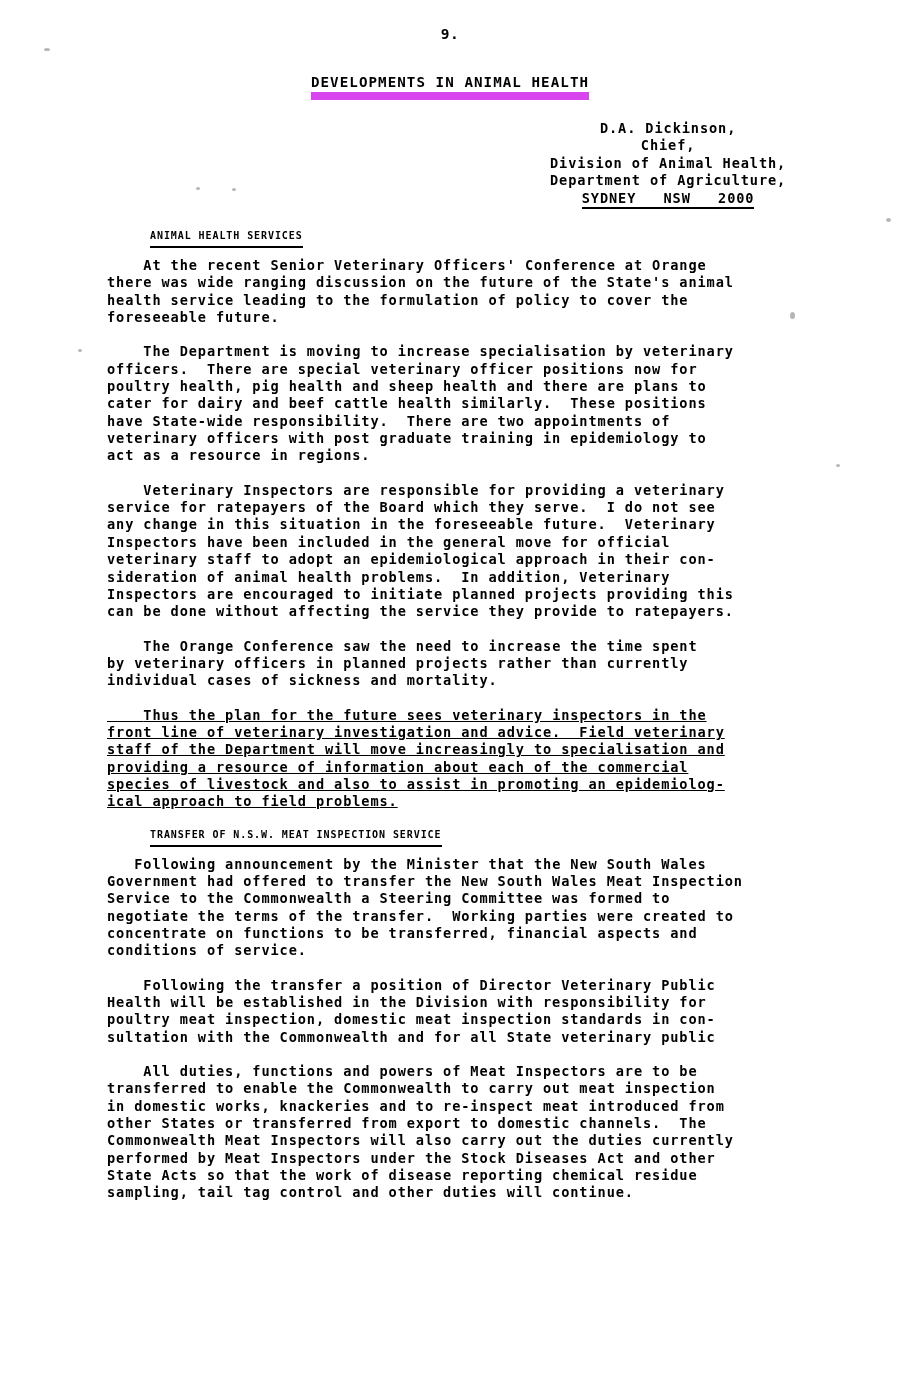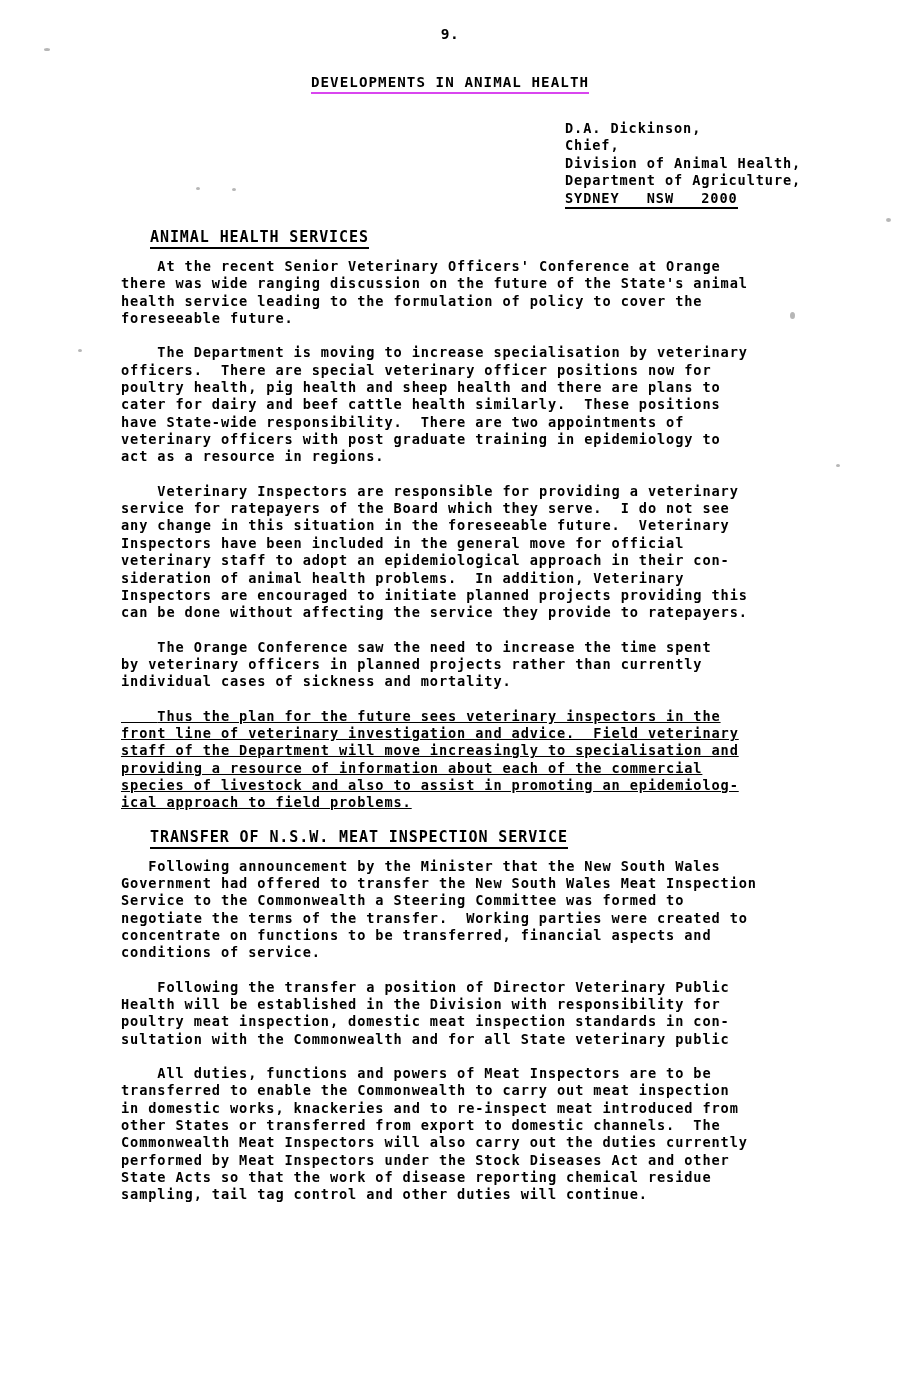--- a/index.html
+++ b/index.html
@@ -37,73 +37,74 @@
     position: absolute;
     top: 74px;
     left: 0;
     width: 900px;
     text-align: center;
     font-size: 14.2px;
     font-weight: bold;
     letter-spacing: 1.05px;
   }
   .doc-title span.rule {
-    border-bottom: 2px solid #d946ef;
+    border-bottom: 8px solid #d946ef;
     padding-bottom: 2px;
   }
 
   
   .byline {
     position: absolute;
     top: 120px;
-    left: 565px;
+    left: 550px;
     font-size: 13.6px;
     font-weight: bold;
     line-height: 17.4px;
     letter-spacing: 0.9px;
     white-space: pre;
+    text-align: center;
   }
   .byline .underlined {
     border-bottom: 2px solid #000;
     display: inline-block;
     padding-bottom: 1px;
     line-height: 15px;
   }
 
   
   .body-col {
     position: absolute;
     left: 105px;
     top: 228px;
     width: 720px;
   }
 
   .section-head {
-    font-size: 15px;
+    font-size: 10px;
     font-weight: bold;
     letter-spacing: 0.92px;
     margin-left: 45px;
     margin-bottom: 9px;
     white-space: pre;
     text-decoration: underline;
   }
   .section-head span.rule {
     border-bottom: 2px solid #000;
     padding-bottom: 2px;
     display: inline-block;
     line-height: 16px;
   }
 
   .para {
     font-size: 13.6px;
     font-weight: bold;
     line-height: 17.35px;
     letter-spacing: 0.9px;
     white-space: pre-wrap;
-    margin: 0 0 17px 16px;
+    margin: 0 0 17px 2px;
   }
   .para.tight { margin-bottom: 16px; text-decoration: underline; }
 
   
   .speck {
     position: absolute;
     background: #7a7a7a;
     border-radius: 50%;
     opacity: .55;
   }

